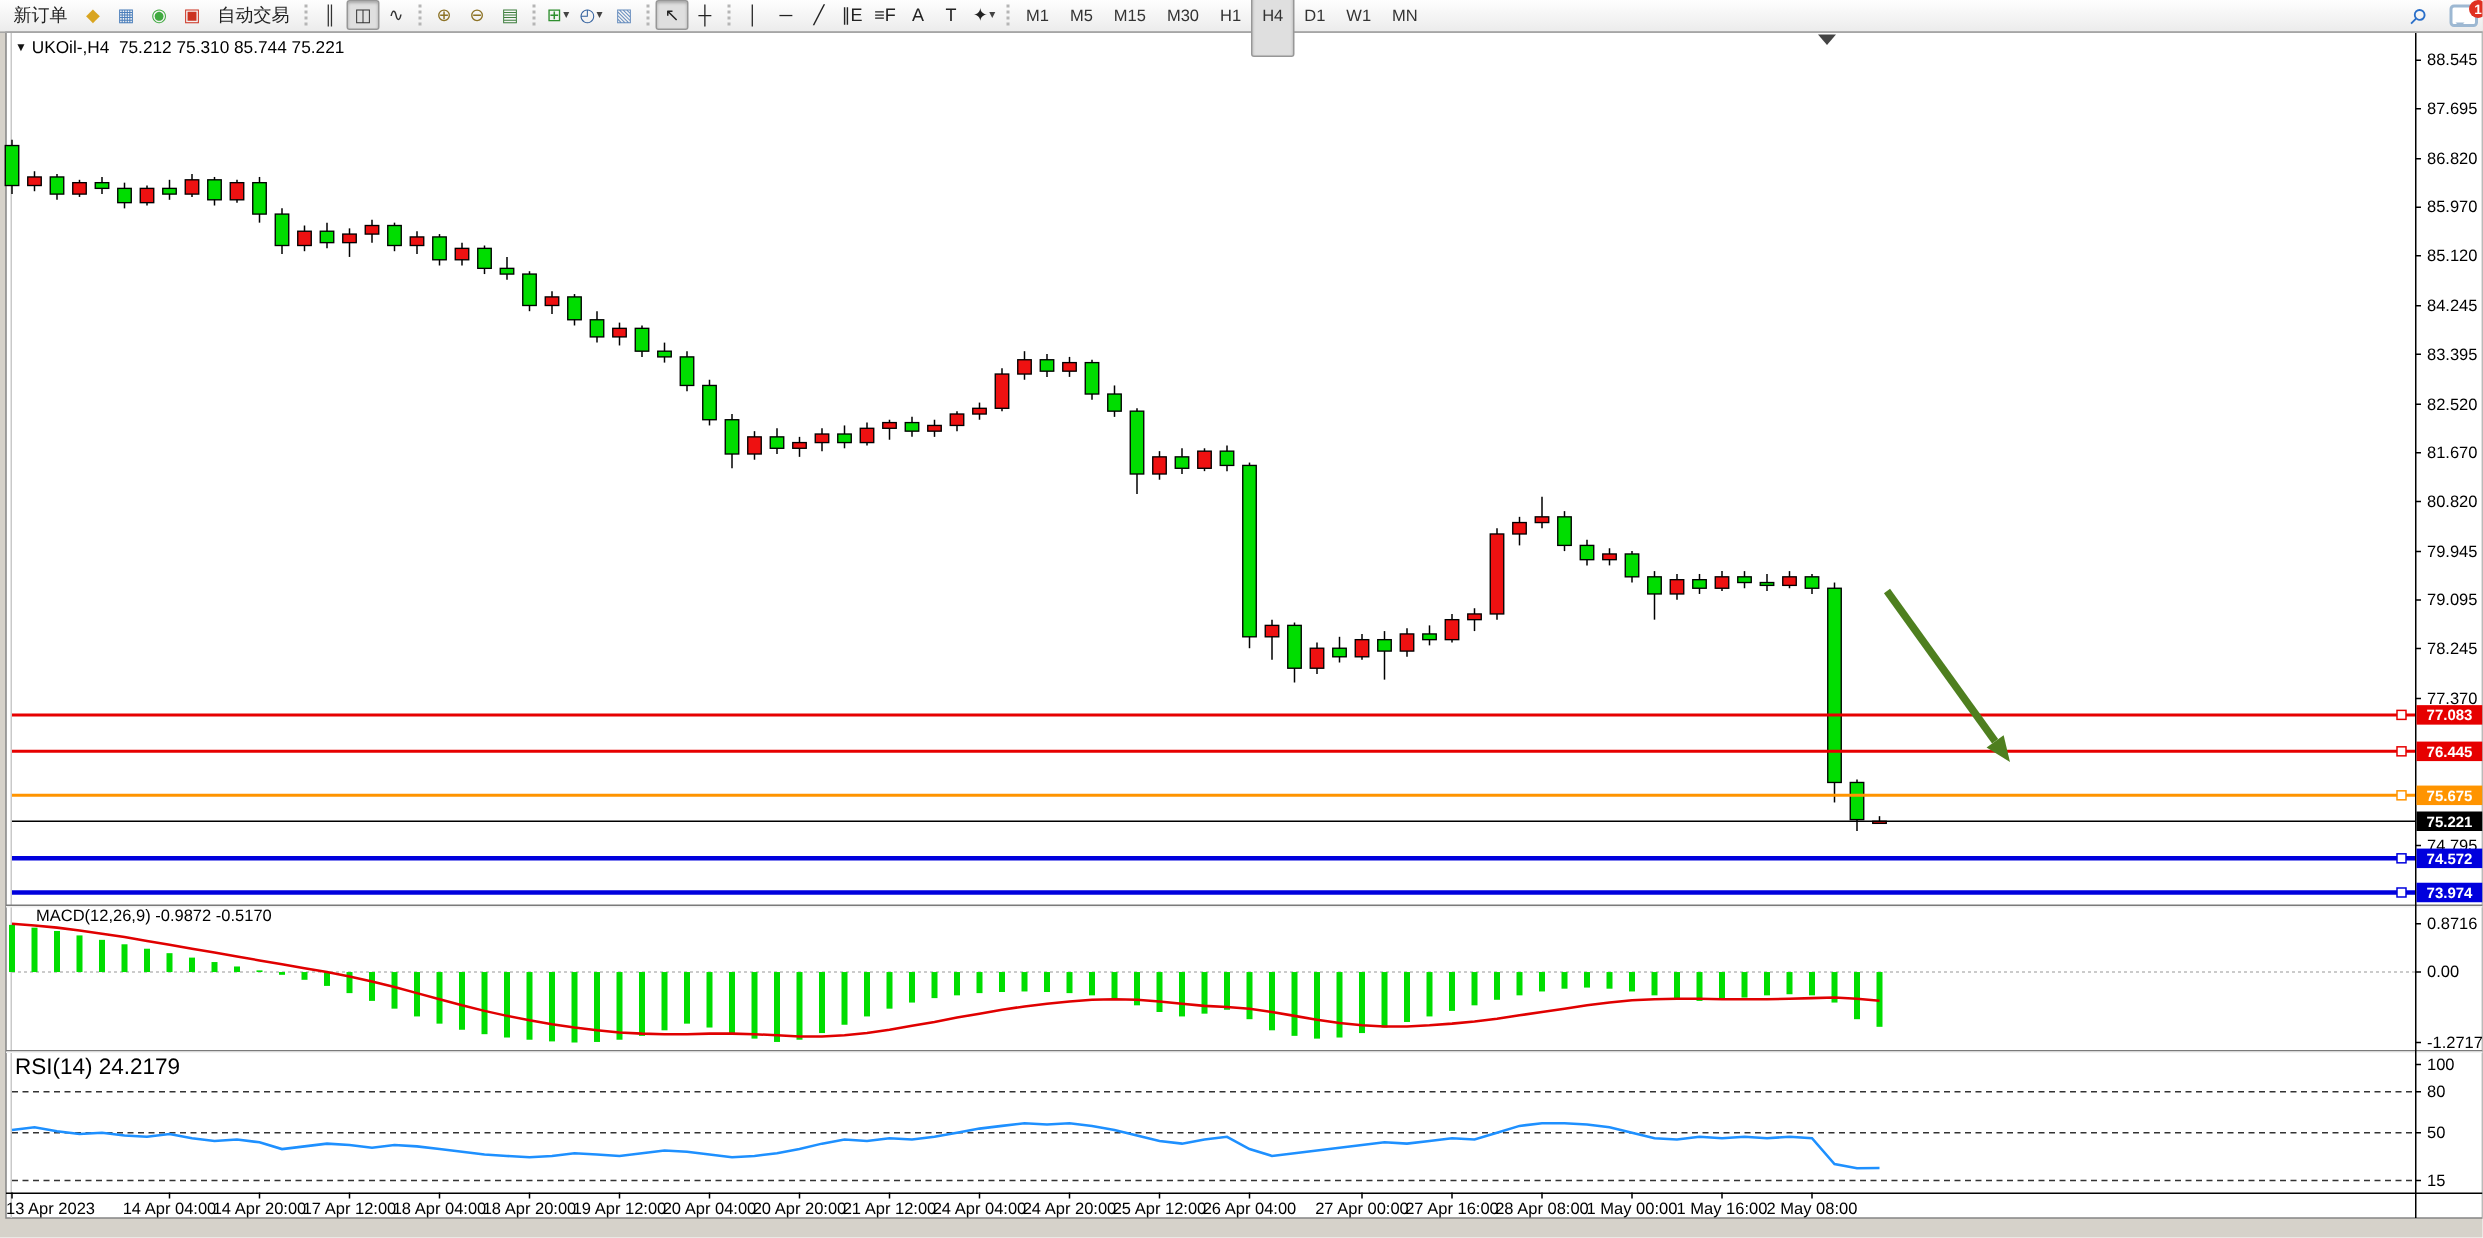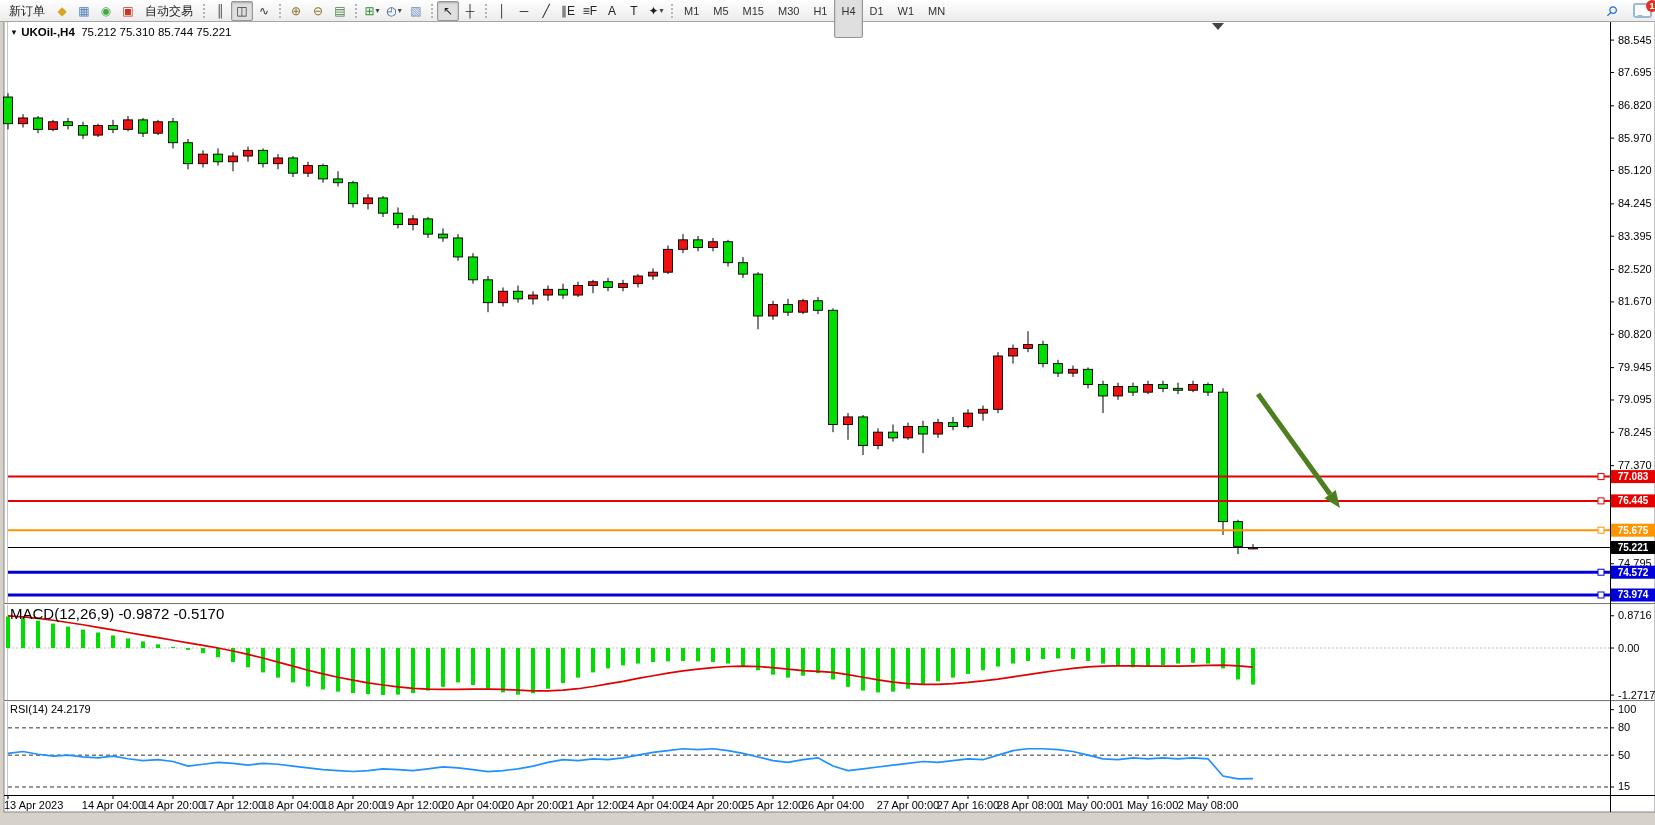--- a/index.html
+++ b/index.html
@@ -30,23 +30,23 @@
   .search-glyph{display:inline-block;transform:rotate(45deg);color:#2a6fc9;font-size:14px}
   .chat{position:relative;width:15px;height:11px;border:2px solid #9db8d2;border-radius:3px;background:#fff}
   .chat:after{content:"";position:absolute;left:2px;bottom:-5px;border:3px solid transparent;border-top-color:#9db8d2}
   .badge{position:absolute;top:-5px;right:-8px;width:12px;height:12px;border-radius:50%;
     background:#e03122;color:#fff;font-size:9px;line-height:12px;text-align:center;font-weight:bold}
   
   svg{position:absolute;left:0;top:0;z-index:5}
   svg text{font-family:"Liberation Sans","DejaVu Sans",sans-serif}
   .overlay{position:absolute;z-index:20;color:#000;white-space:pre}
   #chart-title{left:10px;top:26px;font-size:11.5px}
-  #chart-title .sym{font-weight:bold}
-  #macd-label{left:10px;top:605px;font-size:15px}
-  #rsi-label{left:10px;top:703px;font-size:11px}
+  #chart-title .sym{font-weight:normal}
+  #macd-label{left:24px;top:605px;font-size:11px}
+  #rsi-label{left:10px;top:703px;font-size:15px}
   .tri{font-size:8px;vertical-align:1px;color:#111}
 </style>
 </head>
 <body>
 
 <div id="toolbar">
   <span id="toolbar-left"><span class="tbtn">新订单</span><span class="ti">
         <span style="color: rgb(217, 165, 33);">◆</span>
       </span><span class="ti">
         <span style="color: rgb(74, 126, 187);">▦</span>

